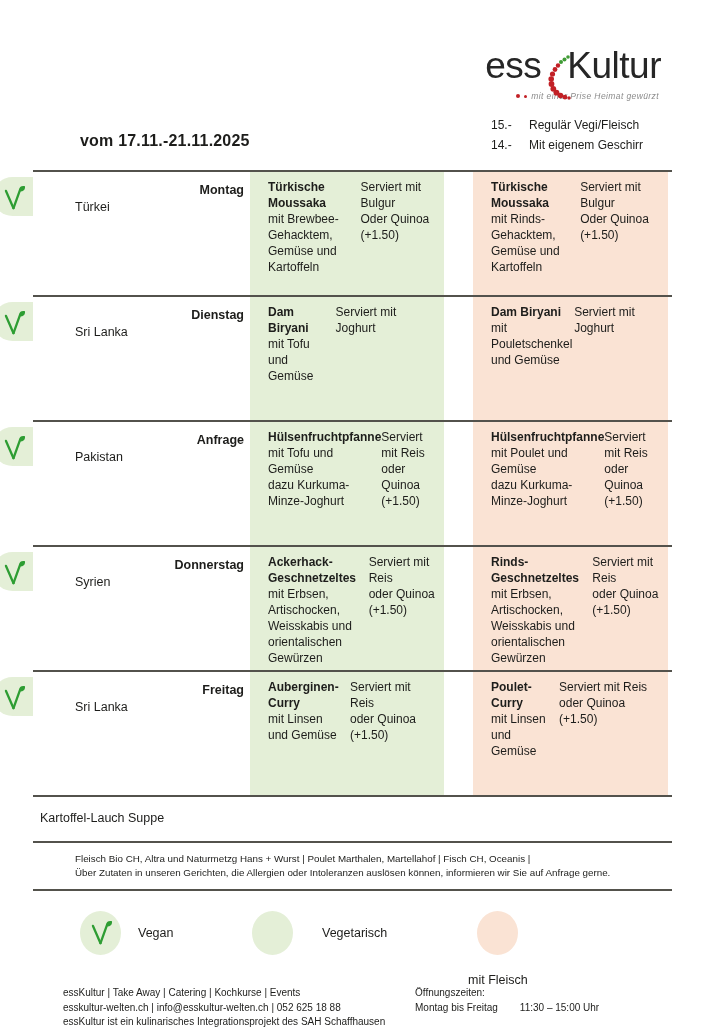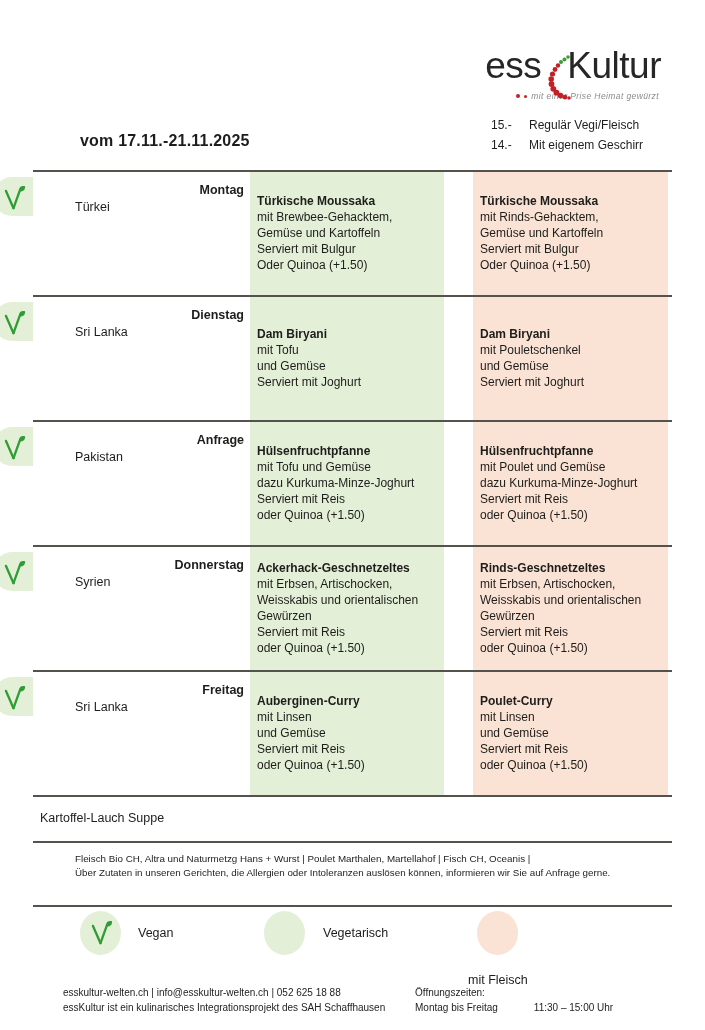--- a/index.html
+++ b/index.html
@@ -26,54 +26,54 @@
   .week-title { position:absolute; left:80px; top:112px; font-size:16px; font-weight:bold; letter-spacing:0.2px; }
   .prices { position:absolute; left:491px; top:95px; font-size:12px; line-height:20px; }
   .price-row { display:flex; }
   .price-amount { width:38px; }
 
   
   .menu { position:absolute; left:33px; top:150px; width:639px; }
   .row { display:flex; border-top:2px solid #53524c; height:125px; position:relative; }
   .cell-day { width:217px; padding:10px 6px 0 42px; font-size:12.5px; line-height:17px; }
   .day-name { font-weight:bold;text-align:right; }
-  .cell-dish { width:194px; padding:7px 8px 8px 7px; font-size:12px; line-height:16px;
-               display:flex; flex-direction:column; justify-content:center; }
+  .cell-dish { width:194px; padding:7px 8px 8px 18px; font-size:12px; line-height:16px;
+               display:flex; justify-content:flex-start; }
   .cell-dish.vegi { background:#e4efd7; }
   .col-gap { width:29px; }
   .cell-dish.meat { width:195px; background:#fae3d4; }
   .dish-title { font-weight:bold; }
   .dish-desc, .dish-serve { white-space:pre-line; }
   .vegan-bubble { position:absolute; left:179px; top:5px; width:40px; height:39px;
                   background:#e4efd7; border-radius:20px 0 0 20px;
                   display:flex; align-items:center; justify-content:center; }
   .vegan-bubble svg { margin-top:2px; }
 
   .row.week-row { height:46px; }
   .week-label { width:217px; padding:14px 0 0 42px; font-size:12.5px; font-weight:bold; }
   .week-dish { padding:14px 0 0 7px; font-size:12.5px; }
 
-  .sources { border-top:2px solid #53524c; padding:9px 10px 0 42px; height:64px;
+  .sources { border-top:2px solid #53524c; padding:9px 10px 0 42px; height:48px;
              font-size:9.8px; line-height:13.5px; color:#1d1d1b; }
   .rule-end { border-top:2px solid #53524c; }
 
   
   .legend { position:absolute; top:891px; left:0; width:705px; height:50px; }
   .legend-item { position:absolute; display:flex; align-items:center; font-size:12.5px; }
   .legend-item.vegan { left:80px; gap:17px; }
-  .legend-item.vegetarisch { left:264px; gap:18px; }
+  .legend-item.vegetarisch { left:252px; gap:29px; }
   .legend-item.fleisch { left:468px; gap:18px;flex-direction:column; }
   .legend-circle { width:41px; height:44px; border-radius:50%; display:flex; align-items:center; justify-content:center; }
   .legend-circle.green { background:#e4efd7; }
   .legend-circle.pink { background:#fae3d4; }
 
   
   .footer-left { position:absolute; left:63px; top:966px; font-size:10px; line-height:14.5px; }
   .footer-right { position:absolute; left:415px; top:966px; font-size:10px; line-height:14.5px; }
-  .hours-line { display:flex; gap:36px;text-align:center; }
+  .hours-line { display:flex; gap:22px;text-align:center; }
 </style>
 </head>
 <body>
 
 <div class="page">
 
   <div class="logo">
     <span class="logo-word">ess</span>
     <span class="chili-wrap">
       <svg width="34" height="52" viewBox="0 0 34 52">
@@ -311,20 +311,21 @@
       <span class="legend-circle green"></span>
       <span>Vegetarisch</span>
     </div>
     <div class="legend-item fleisch">
       <span class="legend-circle pink"></span>
       <span>mit Fleisch</span>
     </div>
   </div>
 
   <div class="footer-left">
+    <div>essKultur | Take Away | Catering | Kochkurse | Events</div>
     <div>esskultur-welten.ch | info@esskultur-welten.ch | 052 625 18 88</div>
     <div>essKultur ist ein kulinarisches Integrationsprojekt des SAH Schaffhausen</div>
   </div>
   <div class="footer-right">
     <div>Öffnungszeiten:</div>
     <div class="hours-line">
       <span>Montag bis Freitag</span>
       <span>11:30 – 15:00 Uhr</span>
     </div>
   </div>

